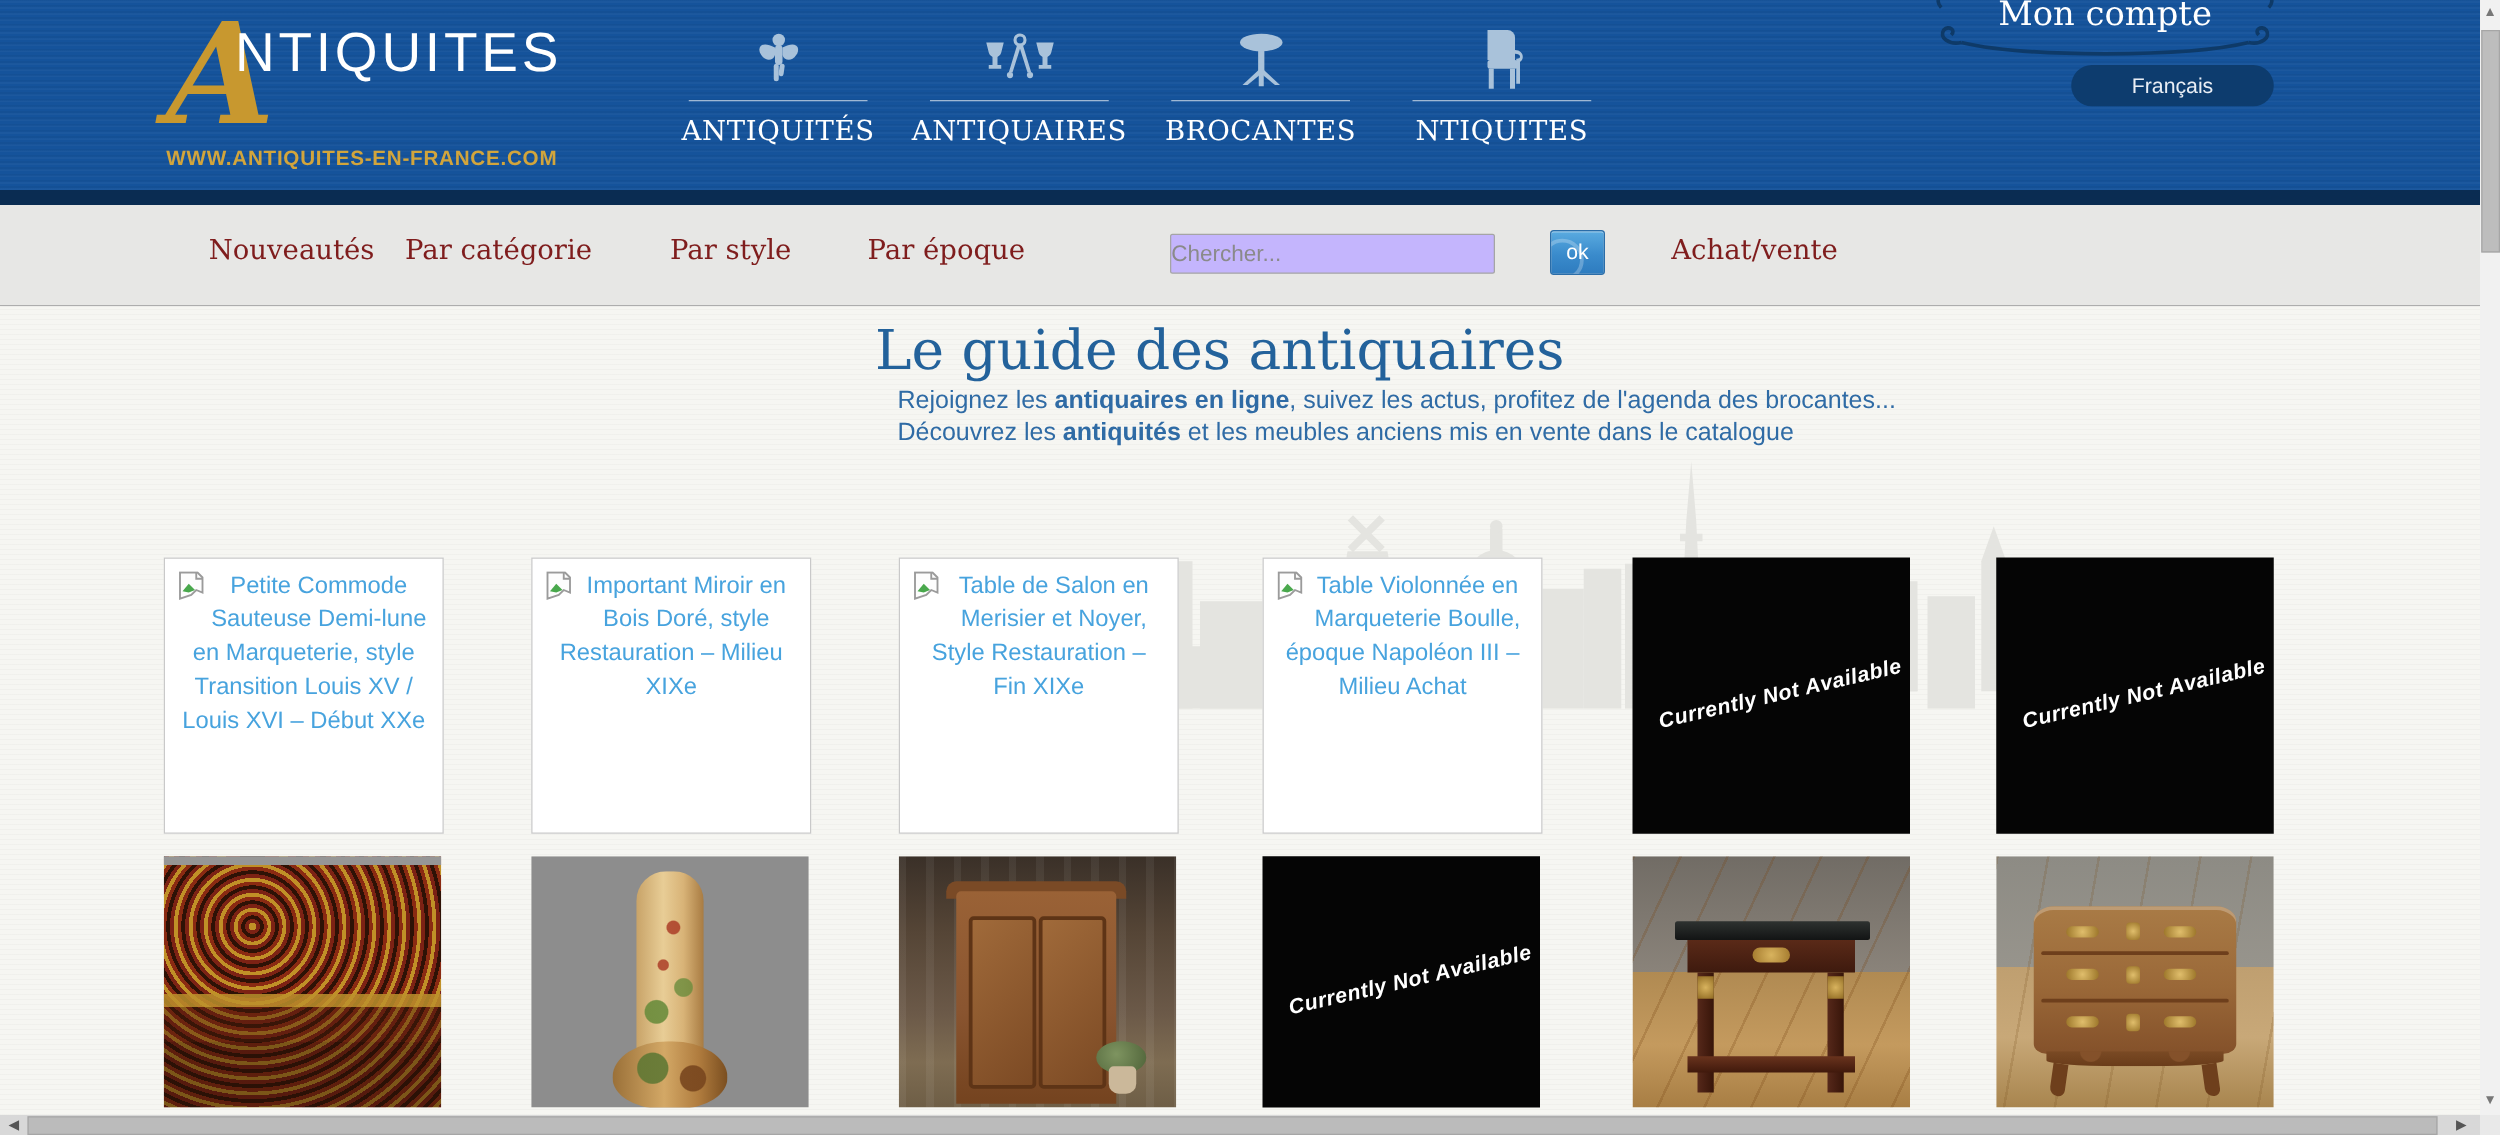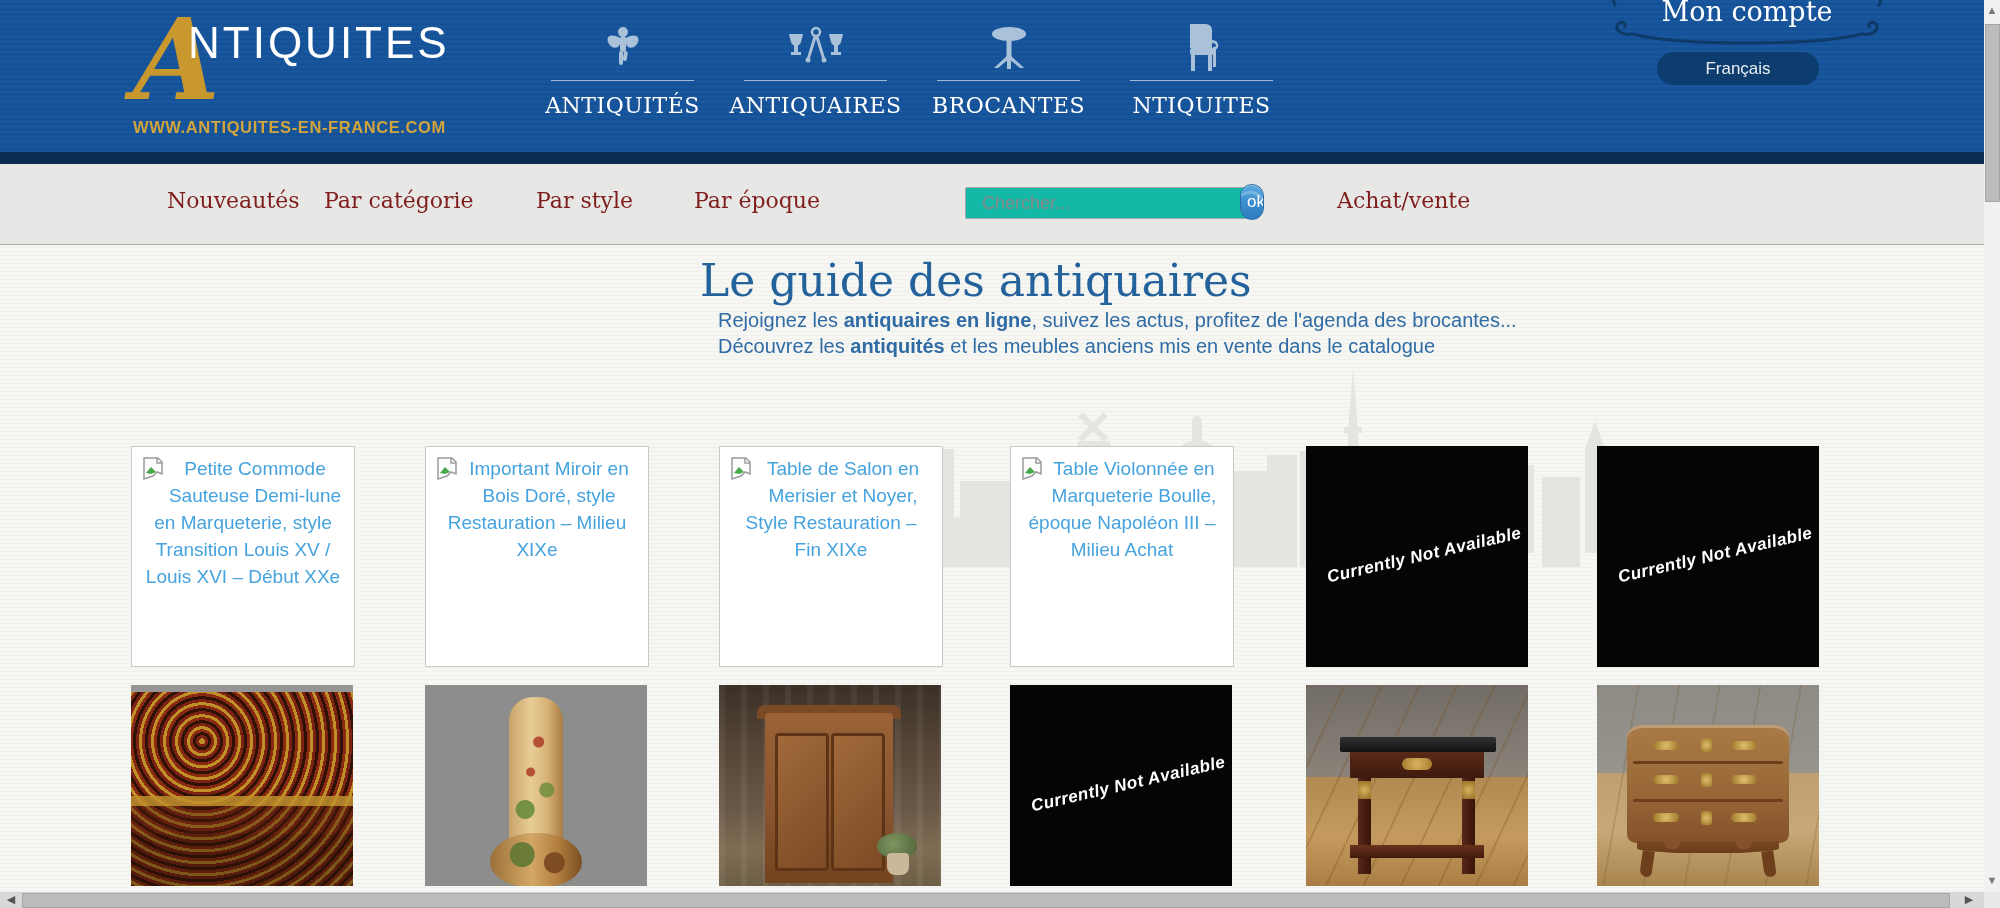--- a/index.html
+++ b/index.html
@@ -20,35 +20,35 @@
   .logo-l2{position:absolute;left:65px;top:56px;font-family:"Liberation Sans",sans-serif;font-weight:300;
     font-size:44px;letter-spacing:3px;color:#FFFFFF;}
   .logo-url{position:absolute;left:0px;top:110px;font-size:16.5px;font-weight:bold;letter-spacing:.6px;color:#D2A53C;}
 
   .main-nav{position:absolute;left:551px;top:22px;display:flex;gap:50px;}
   .nav-item{width:143px;display:flex;flex-direction:column;align-items:center;cursor:pointer;}
   .nav-icon{height:52px;display:flex;align-items:flex-end;justify-content:center;}
   .nav-rule{width:100%;height:0;border-top:1.5px solid #9FB8D4;margin-top:6px;}
   .nav-label{margin-top:12px;font-family:"DejaVu Serif",serif;font-size:22px;color:#FFFFFF;letter-spacing:.5px;white-space:nowrap;}
 
-  .account{position:absolute;left:1602px;top:0px;width:290px;height:56px;text-align:center;cursor:pointer;}
+  .account{position:absolute;left:1539px;top:0px;width:290px;height:56px;text-align:center;cursor:pointer;}
   .account-orn{position:absolute;left:0;top:-14px;width:290px;height:66px;}
   .account-label{position:relative;font-family:"DejaVu Serif",serif;font-size:27px;color:#FFFFFF;top:-4px;}
   .lang-btn{position:absolute;left:1657px;top:52px;width:162px;height:33px;background:#0D3C6E;border:none;
     border-radius:17px;color:#E9EEF5;font-family:"Liberation Sans",sans-serif;font-size:17px;cursor:pointer;}
 
   
   .subnav{position:absolute;left:0;top:164px;width:1984px;height:80px;background:#E7E7E5;
     border-bottom:1px solid #ADADAD;box-shadow:0 3px 4px rgba(0,0,0,.12);}
   .subnav-link{position:absolute;top:24px;font-family:"DejaVu Serif",serif;font-size:22px;color:#7f1d1d;
     text-decoration:none;cursor:pointer;white-space:nowrap;}
-  .search-input{position:absolute;left:965px;top:23px;width:258px;height:30px;border:1px solid #A5A5A5;border-radius:2px;
-    font-size:18px;color:#444;padding:0 16px;background:#14b8a6;box-sizing:content-box;}
+  .search-input{position:absolute;left:936px;top:23px;width:258px;height:30px;border:1px solid #A5A5A5;border-radius:2px;
+    font-size:18px;color:#444;padding:0 0;background:#c4b5fd;box-sizing:content-box;}
   .search-input::placeholder{color:#8A8A8A;}
-  .search-btn{position:absolute;left:1240px;top:20px;width:24px;height:36px;border:1px solid #2A6DA8;border-radius:13px;
+  .search-btn{position:absolute;left:1240px;top:20px;width:44px;height:36px;border:1px solid #2A6DA8;border-radius:3px;
     background:linear-gradient(180deg,#5AABE0 0%,#3A8BCC 55%,#2E7CBF 100%);color:#FFFFFF;font-size:17px;cursor:pointer;
     box-shadow:inset 0 1px 0 rgba(255,255,255,.4);overflow:hidden;}
   .search-btn::after{content:"";position:absolute;left:-8px;top:6px;width:28px;height:28px;border:3px solid rgba(255,255,255,.25);
     border-radius:50%;}
 
   
   .content{position:absolute;left:0;top:245px;width:1984px;height:663px;
     background:#F6F6F2;
     background-image:repeating-linear-gradient(0deg, rgba(0,0,0,.022) 0 1px, transparent 1px 4px);}
   .skyline{position:absolute;left:880px;top:112px;width:760px;height:210px;opacity:1;}

